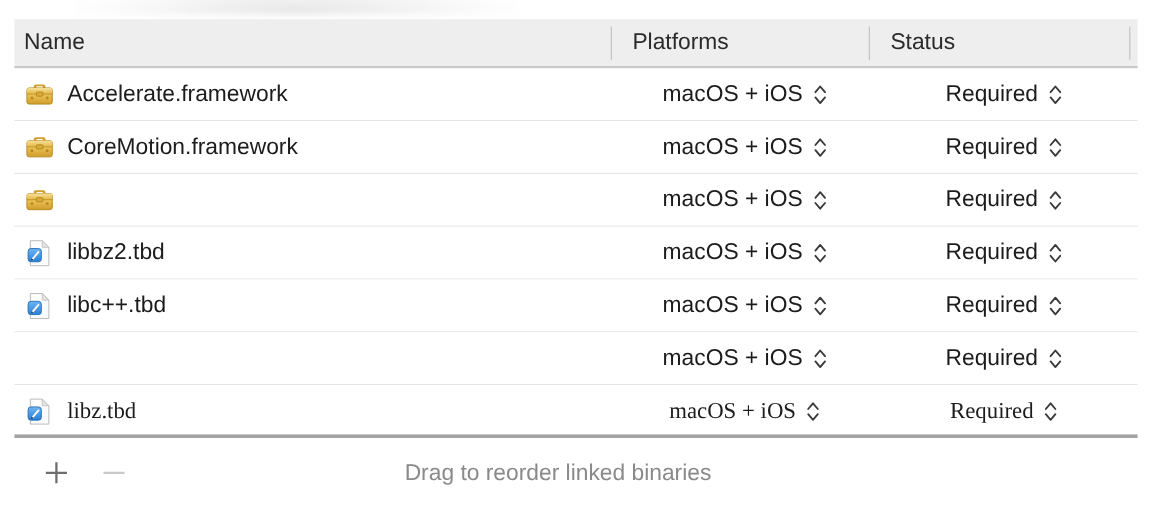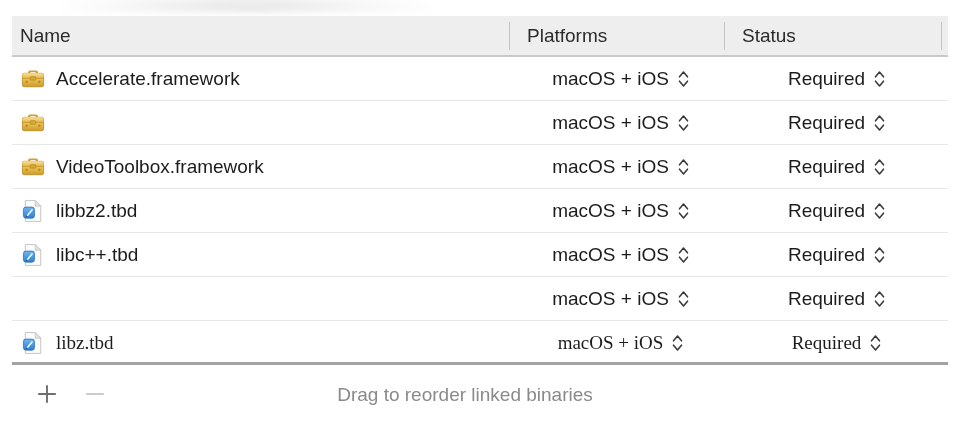--- a/index.html
+++ b/index.html
@@ -225,20 +225,21 @@
                 </linearGradient>
               </defs>
               <path d="M12 5.5h8a2 2 0 0 1 2 2v2h-2.6V8.1a.8.8 0 0 0-.8-.8h-5.2a.8.8 0 0 0-.8.8v1.4H10v-2a2 2 0 0 1 2-2z" fill="#cfa02e"></path>
               <rect x="3" y="9" width="26" height="16.5" rx="2.2" fill="url(#tbBody)" stroke="#b8891f" stroke-width="1"></rect>
               <rect x="3" y="9" width="26" height="6.2" rx="2.2" fill="url(#tbLid)"></rect>
               <rect x="3" y="14.6" width="26" height="1.2" fill="#bd8f24" opacity="0.7"></rect>
               <rect x="12.6" y="13.2" width="6.8" height="4.2" rx="1" fill="#d8ab38" stroke="#b0831c" stroke-width="0.9"></rect>
               <circle cx="8.2" cy="19.3" r="1.5" fill="#b8891f"></circle>
               <circle cx="23.8" cy="19.3" r="1.5" fill="#b8891f"></circle>
             </svg>
+            <span class="row-label">CoreMotion.framework</span>
           </div>
           <div class="cell cell-platforms">
             <span>macOS + iOS</span>
             <svg class="stepper" viewBox="0 0 12 22">
               <path d="M1.6 8.6 L6 3.4 L10.4 8.6" fill="none" stroke="#3a3a3a" stroke-width="1.7" stroke-linecap="round" stroke-linejoin="round"></path>
               <path d="M1.6 13.4 L6 18.6 L10.4 13.4" fill="none" stroke="#3a3a3a" stroke-width="1.7" stroke-linecap="round" stroke-linejoin="round"></path>
             </svg>
           </div>
           <div class="cell cell-status">
             <span>Required</span>
@@ -263,21 +264,20 @@
                 </linearGradient>
               </defs>
               <path d="M12 5.5h8a2 2 0 0 1 2 2v2h-2.6V8.1a.8.8 0 0 0-.8-.8h-5.2a.8.8 0 0 0-.8.8v1.4H10v-2a2 2 0 0 1 2-2z" fill="#cfa02e"></path>
               <rect x="3" y="9" width="26" height="16.5" rx="2.2" fill="url(#tbBody)" stroke="#b8891f" stroke-width="1"></rect>
               <rect x="3" y="9" width="26" height="6.2" rx="2.2" fill="url(#tbLid)"></rect>
               <rect x="3" y="14.6" width="26" height="1.2" fill="#bd8f24" opacity="0.7"></rect>
               <rect x="12.6" y="13.2" width="6.8" height="4.2" rx="1" fill="#d8ab38" stroke="#b0831c" stroke-width="0.9"></rect>
               <circle cx="8.2" cy="19.3" r="1.5" fill="#b8891f"></circle>
               <circle cx="23.8" cy="19.3" r="1.5" fill="#b8891f"></circle>
             </svg>
-            <span class="row-label">VideoToolbox.framework</span>
           </div>
           <div class="cell cell-platforms">
             <span>macOS + iOS</span>
             <svg class="stepper" viewBox="0 0 12 22">
               <path d="M1.6 8.6 L6 3.4 L10.4 8.6" fill="none" stroke="#3a3a3a" stroke-width="1.7" stroke-linecap="round" stroke-linejoin="round"></path>
               <path d="M1.6 13.4 L6 18.6 L10.4 13.4" fill="none" stroke="#3a3a3a" stroke-width="1.7" stroke-linecap="round" stroke-linejoin="round"></path>
             </svg>
           </div>
           <div class="cell cell-status">
             <span>Required</span>

